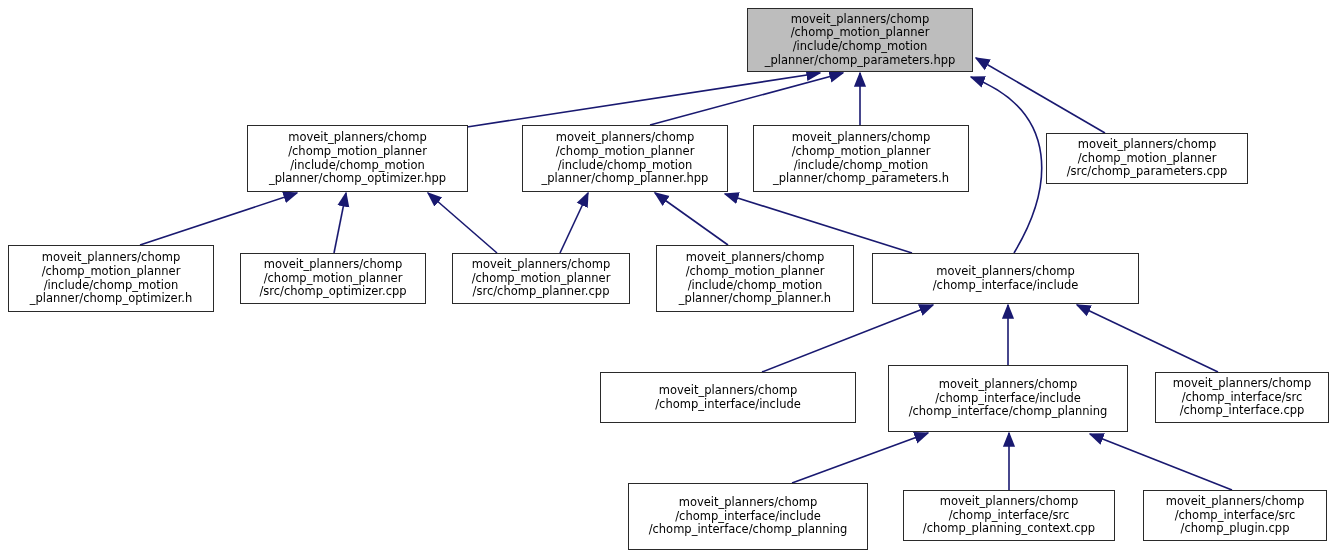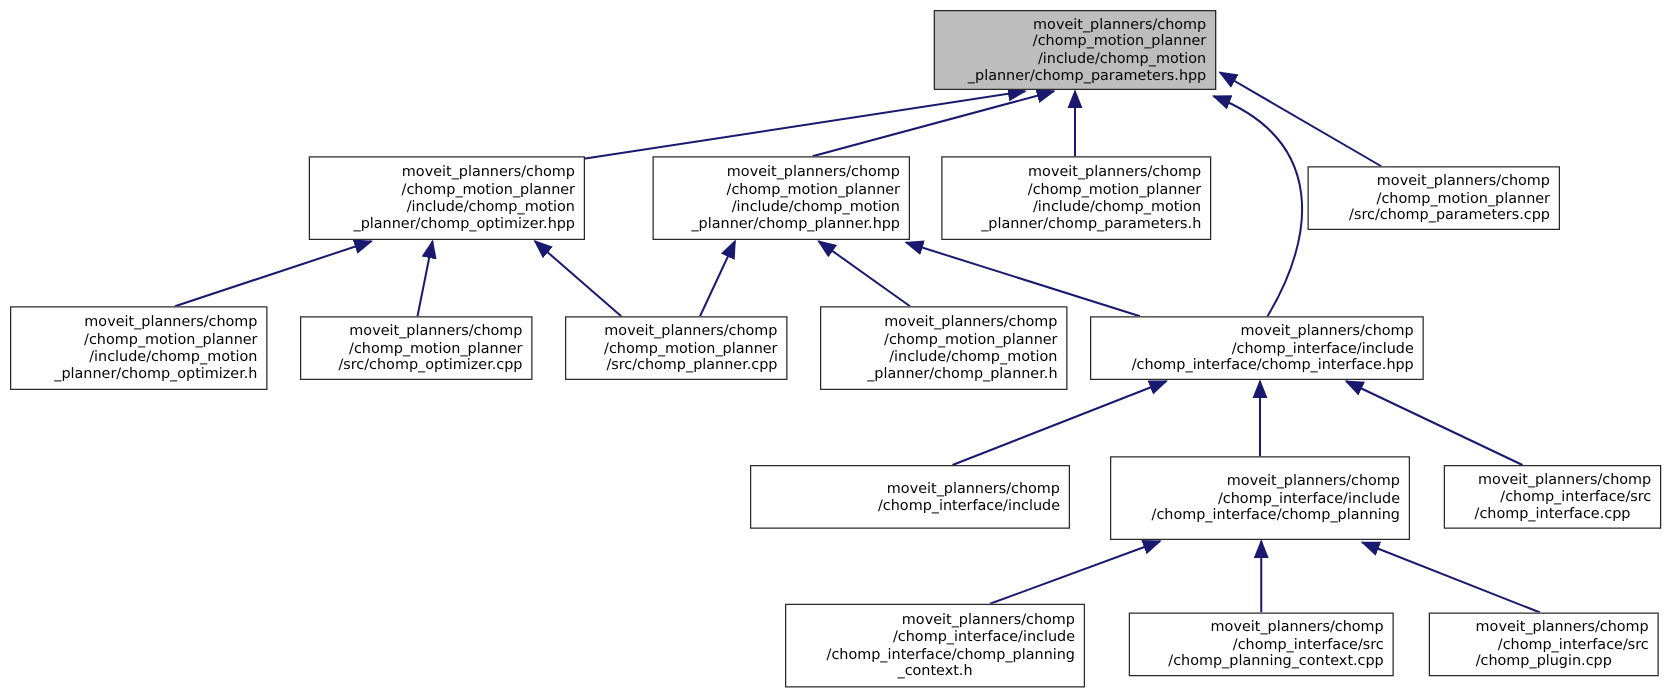--- a/index.html
+++ b/index.html
@@ -9,21 +9,21 @@
   }
   svg.edges-layer{position:absolute;left:0;top:0;width:1339px;height:556px;}
   .node{
     position:absolute;box-sizing:border-box;background:#ffffff;
     border:1.4px solid #2a2a2a;color:#000;
     display:flex;flex-direction:column;justify-content:center;
     padding:2px 7px;font-size:11.5px;line-height:13.6px;
     white-space:nowrap;cursor:pointer;
   }
   .node.hl{background:#bdbdbd;}
-  .node .ln{text-align:right;}
+  .node .ln{text-align:center;}
   .node .ln.c{text-align:center;}
 </style>
 </head>
 <body>
 
 <div class="stage">
   <svg class="edges-layer" viewBox="0 0 1339 556" xmlns="http://www.w3.org/2000/svg">
     <defs>
       <marker id="arr" viewBox="0 0 10 10" refX="9" refY="5" markerWidth="9.5" markerHeight="9.5" orient="auto">
         <path d="M0,1 L10,5 L0,9 z" fill="#191970"></path>
@@ -97,41 +97,39 @@
       </div>
       <div class="node" style="left: 656px; top: 245px; width: 198px; height: 67px;">
         <div class="ln">moveit_planners/chomp</div>
         <div class="ln">/chomp_motion_planner</div>
         <div class="ln">/include/chomp_motion</div>
         <div class="ln">_planner/chomp_planner.h</div>
       </div>
       <div class="node" style="left: 872px; top: 253px; width: 267px; height: 51px;">
         <div class="ln">moveit_planners/chomp</div>
         <div class="ln">/chomp_interface/include</div>
-        <div class="ln">/chomp_interface/chomp_interface.hpp</div>
       </div>
       <div class="node" style="left: 600px; top: 372px; width: 256px; height: 51px;">
         <div class="ln">moveit_planners/chomp</div>
         <div class="ln">/chomp_interface/include</div>
       </div>
       <div class="node" style="left: 888px; top: 365px; width: 240px; height: 67px;">
         <div class="ln">moveit_planners/chomp</div>
         <div class="ln">/chomp_interface/include</div>
         <div class="ln">/chomp_interface/chomp_planning</div>
       </div>
       <div class="node" style="left: 1155px; top: 372px; width: 174px; height: 51px;">
         <div class="ln">moveit_planners/chomp</div>
         <div class="ln">/chomp_interface/src</div>
         <div class="ln c">/chomp_interface.cpp</div>
       </div>
       <div class="node" style="left: 628px; top: 483px; width: 240px; height: 67px;">
         <div class="ln">moveit_planners/chomp</div>
         <div class="ln">/chomp_interface/include</div>
         <div class="ln">/chomp_interface/chomp_planning</div>
-        <div class="ln c">_context.h</div>
       </div>
       <div class="node" style="left: 903px; top: 490px; width: 212px; height: 51px;">
         <div class="ln">moveit_planners/chomp</div>
         <div class="ln">/chomp_interface/src</div>
         <div class="ln">/chomp_planning_context.cpp</div>
       </div>
       <div class="node" style="left: 1143px; top: 490px; width: 184px; height: 51px;">
         <div class="ln">moveit_planners/chomp</div>
         <div class="ln">/chomp_interface/src</div>
         <div class="ln c">/chomp_plugin.cpp</div>

